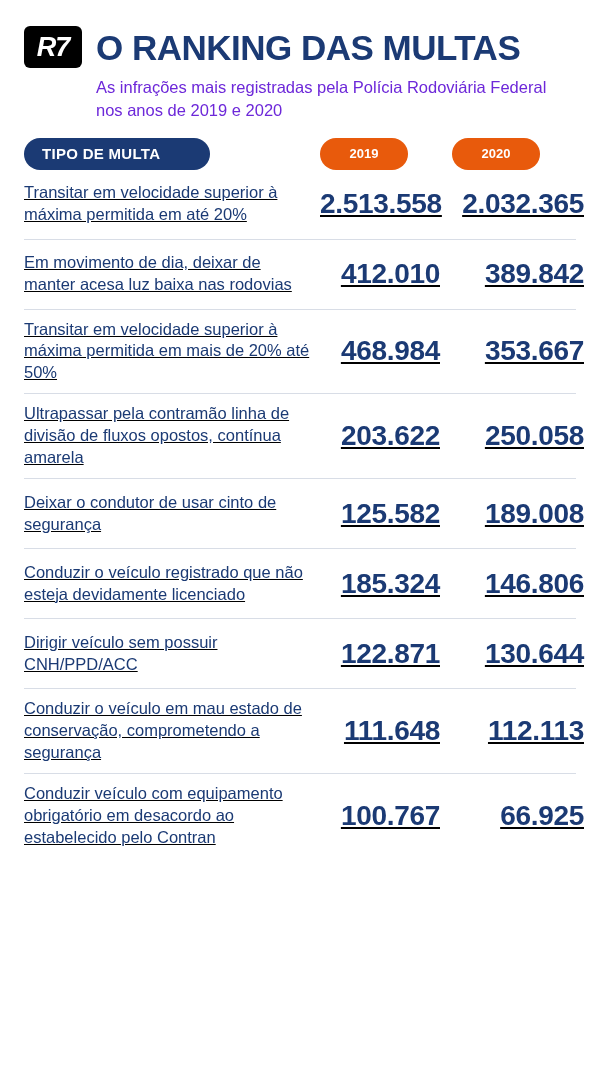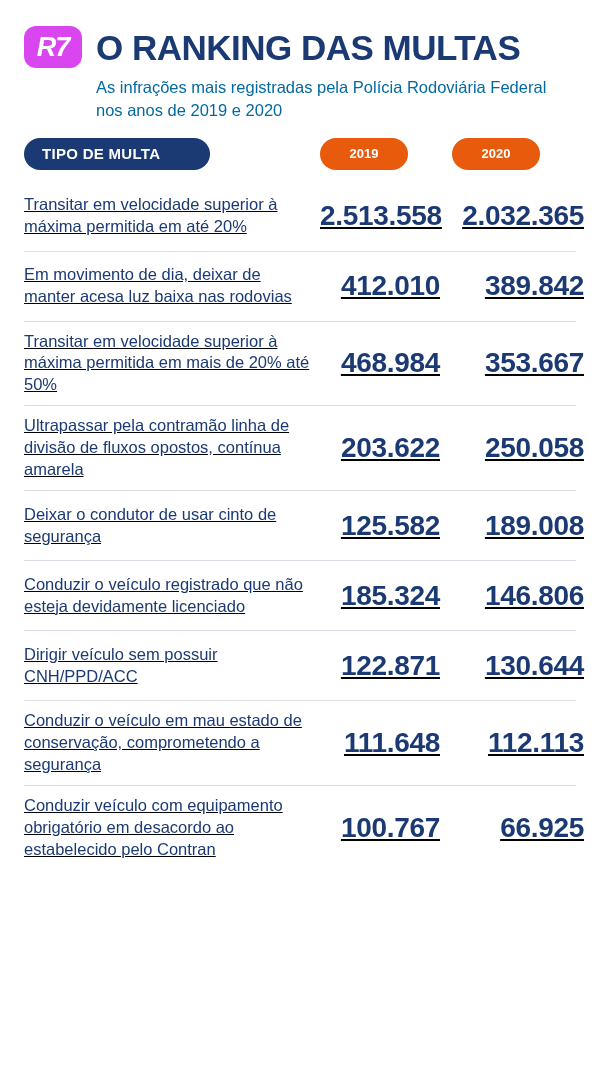--- a/index.html
+++ b/index.html
@@ -24,22 +24,22 @@
   .header-row {
     display: flex;
     align-items: center;
     gap: 14px;
     margin-bottom: 8px;
   }
 
   .logo {
     width: 58px;
     height: 42px;
-    background: #d946ef;
-    border-radius: 12px;
+    background: #000000;
+    border-radius: 6px;
     display: flex;
     align-items: center;
     justify-content: center;
     flex: none;
   }
   .logo-text {
     color: #ffffff;
     font-size: 27px;
     font-weight: bold;
     letter-spacing: -1px;
@@ -49,33 +49,32 @@
   .main-title {
     color: #1b3a74;
     font-size: 35px;
     font-weight: bold;
     letter-spacing: -0.5px;
     line-height: 1;
     white-space: nowrap;
   }
 
   .subtitle {
-    color: #0369a1;
+    color: #6d28d9;
     font-size: 16.5px;
     line-height: 1.38;
     margin-left: 72px;
     margin-bottom: 16px;
     max-width: 470px;
   }
 
   
   .col-head {
     display: flex;
     align-items: center;
-    margin-bottom: 12px;
   }
 
   .pill {
     border-radius: 16px;
     color: #ffffff;
     font-weight: bold;
     display: flex;
     align-items: center;
     justify-content: center;
     height: 32px;

